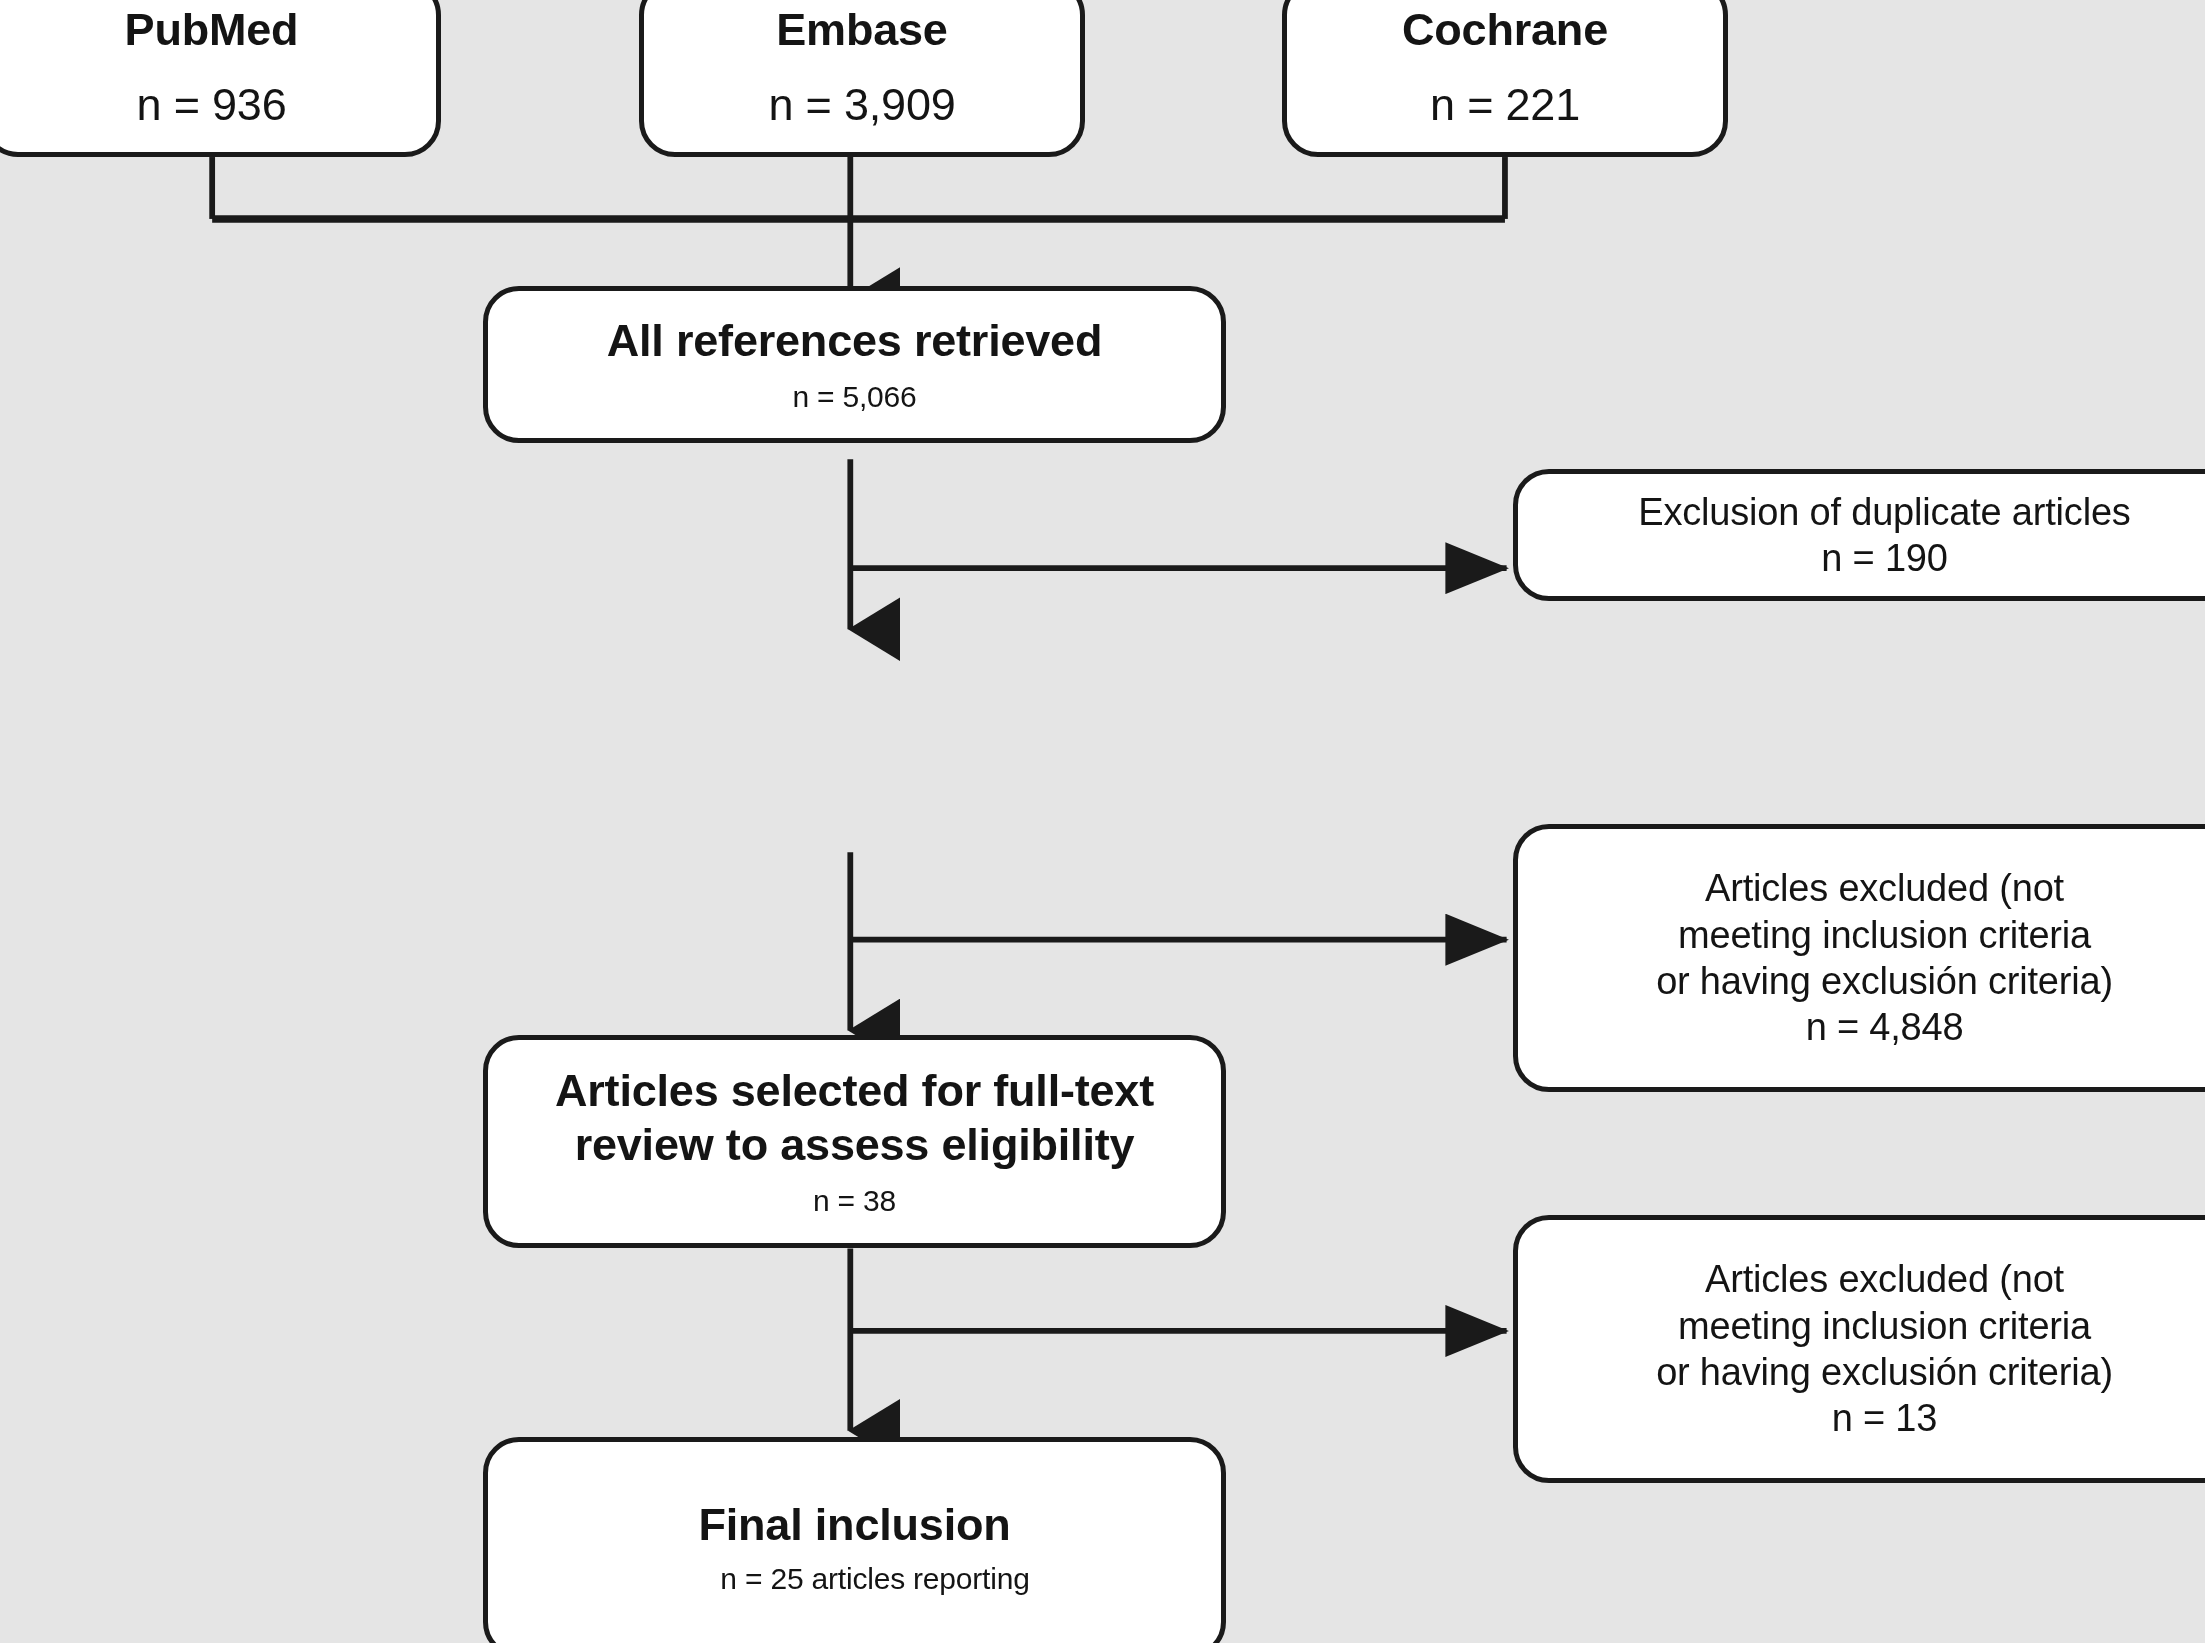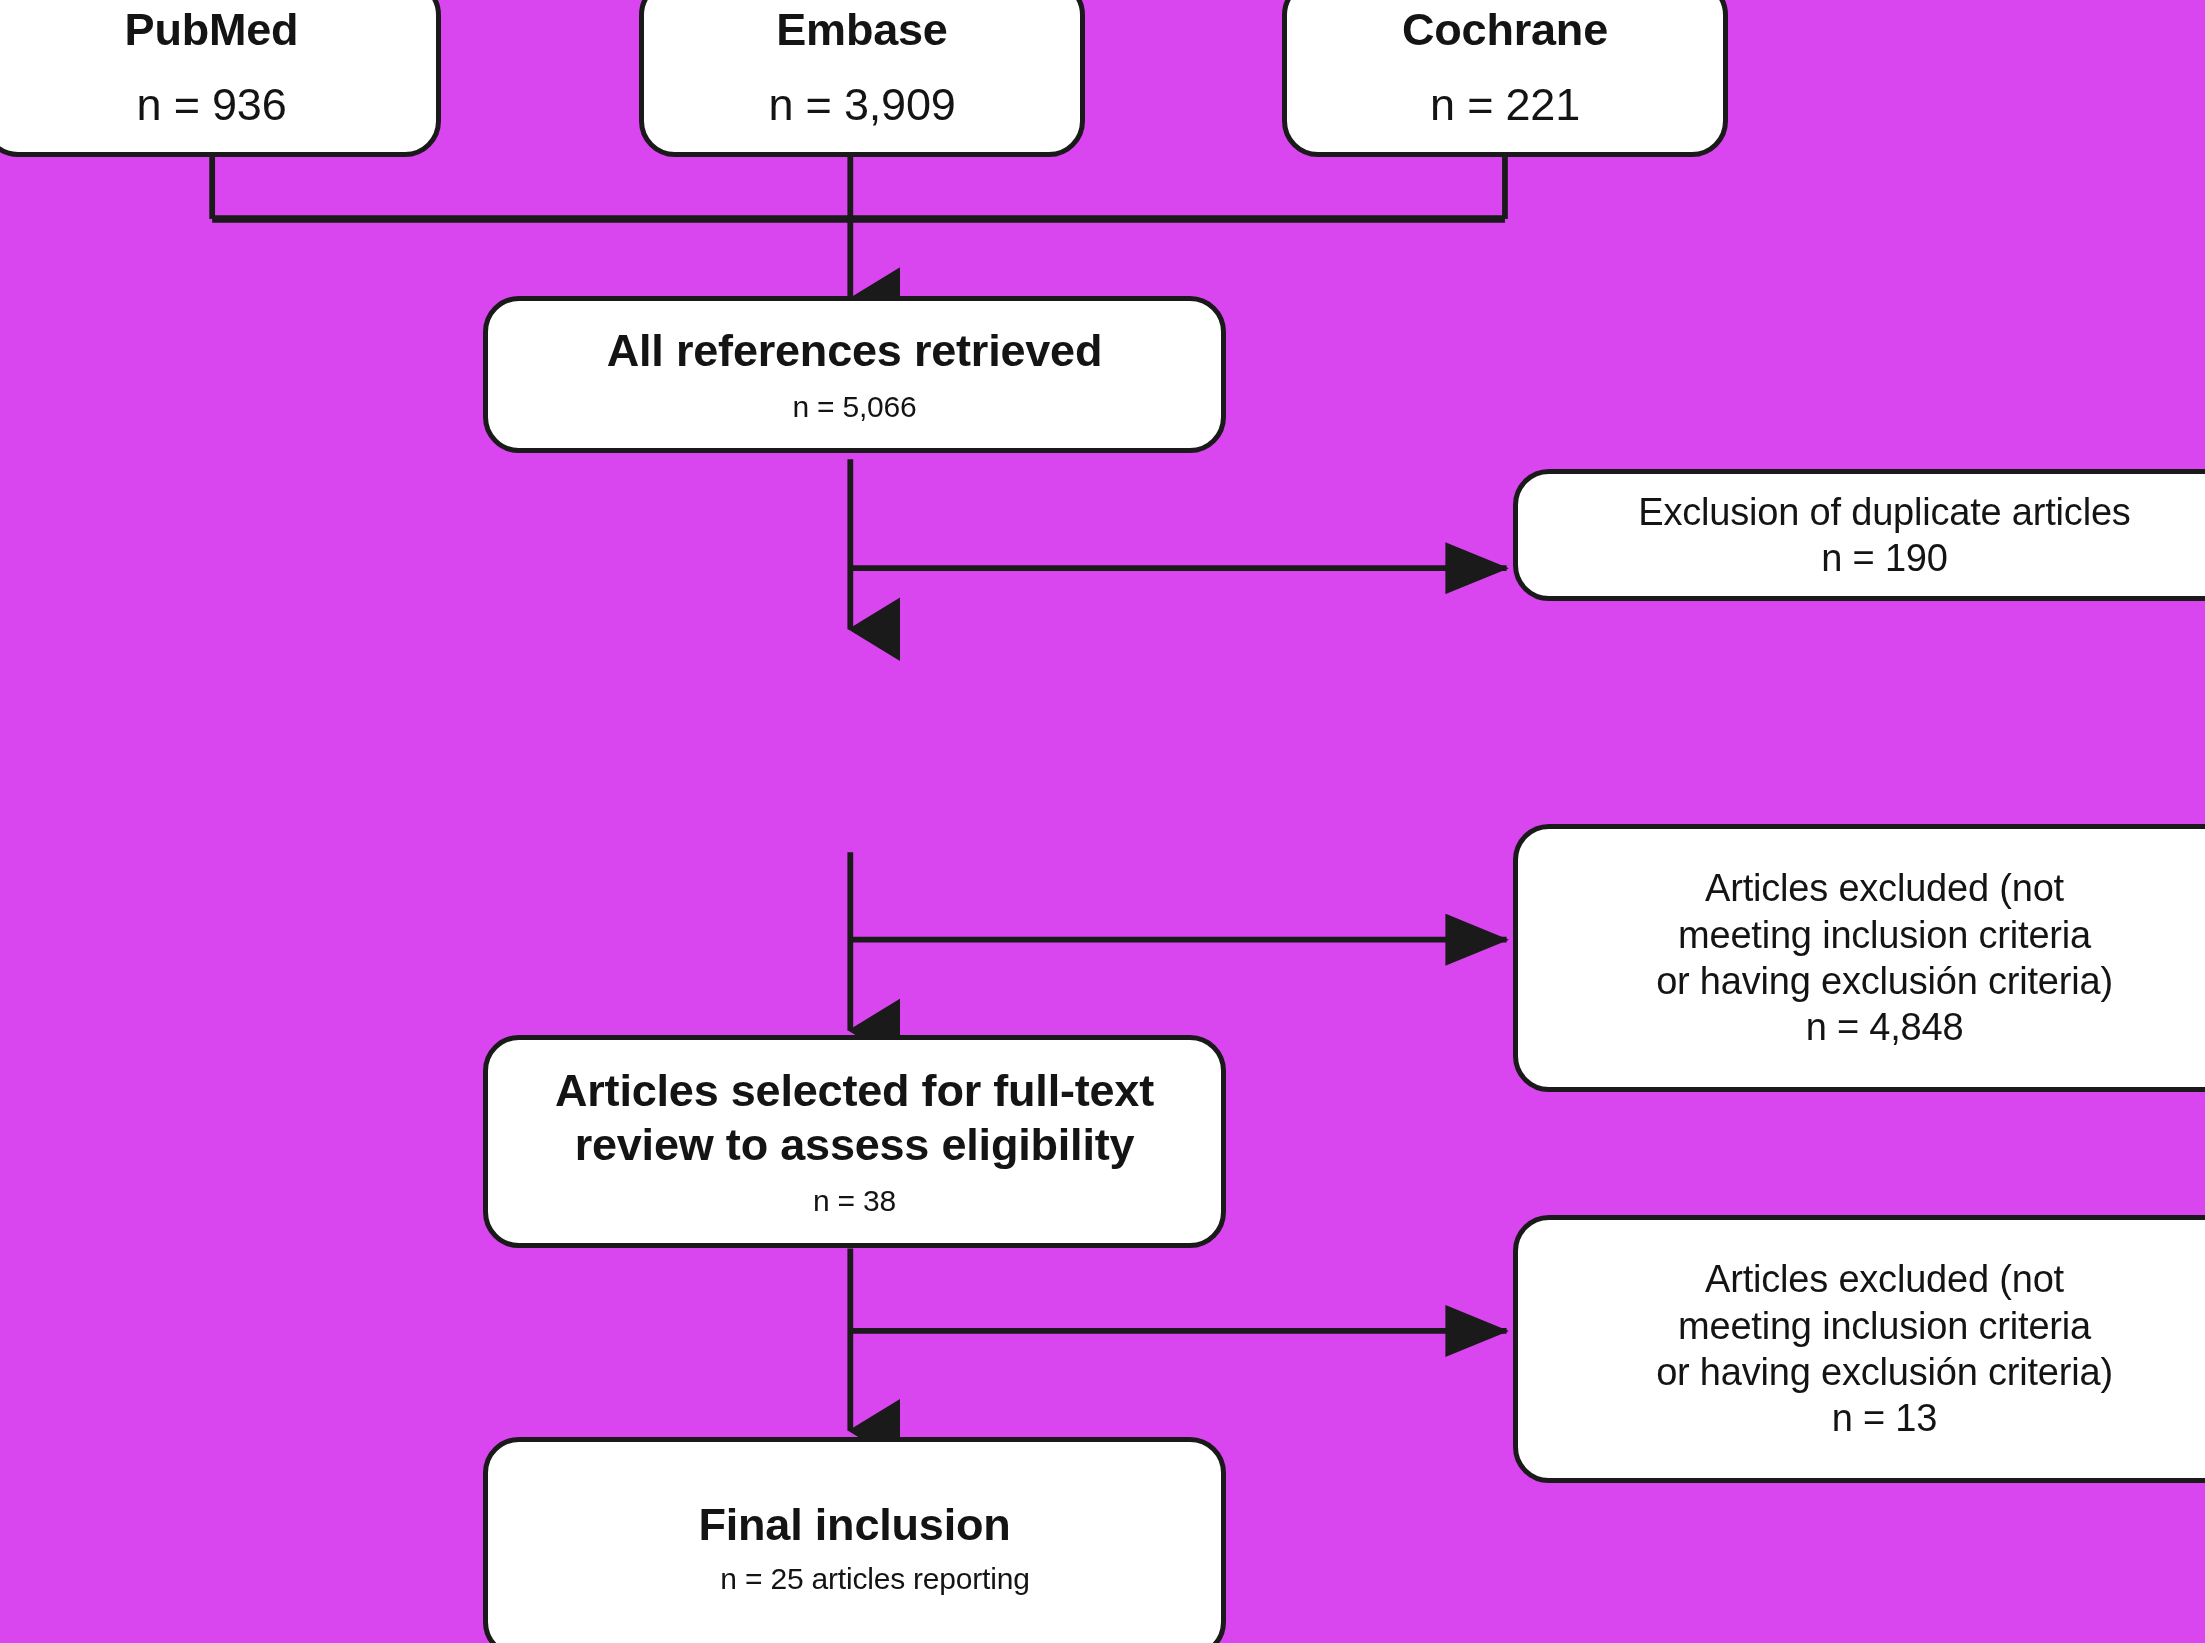--- a/index.html
+++ b/index.html
@@ -10,21 +10,21 @@
   body {
     font-family: "Liberation Sans", sans-serif;
     width: 2205px;
     height: 1644px;
     overflow: hidden;
   }
   #diagram {
     position: relative;
     width: 2205px;
     height: 1644px;
-    background: #d946ef;
+    background: #e5e5e5;
   }
   svg.flow-layer {
     position: absolute;
     top: 0;
     left: 0;
     width: 2205px;
     height: 1644px;
     display: block;
   }
   .node-box {
@@ -108,21 +108,21 @@
   <div class="node-box src-box" style="left:639px; top:-21.5px; width:446px; height:178px;">
     <span class="node-line bold-line">Embase</span>
     <span class="node-line reg-line">n = 3,909</span>
   </div>
 
   <div class="node-box src-box" style="left:1282px; top:-21.5px; width:446px; height:178px;">
     <span class="node-line bold-line">Cochrane</span>
     <span class="node-line reg-line">n = 221</span>
   </div>
 
-  <div class="node-box main-box" style="left:483px; top:296px; width:743px; height:157px;">
+  <div class="node-box main-box" style="left:483px; top:286px; width:743px; height:157px;">
     <span class="node-line bold-line">All references retrieved</span>
     <span class="node-line reg-line" style="margin-top:11.6px;">n = 5,066</span>
   </div>
 
 
   <div class="node-box main-box" style="left:483px; top:1035px; width:743px; height:213px;">
     <span class="node-line bold-line">Articles selected for full-text</span>
     <span class="node-line bold-line">review to assess eligibility</span>
     <span class="node-line reg-line" style="margin-top:11.6px;">n = 38</span>
   </div>

